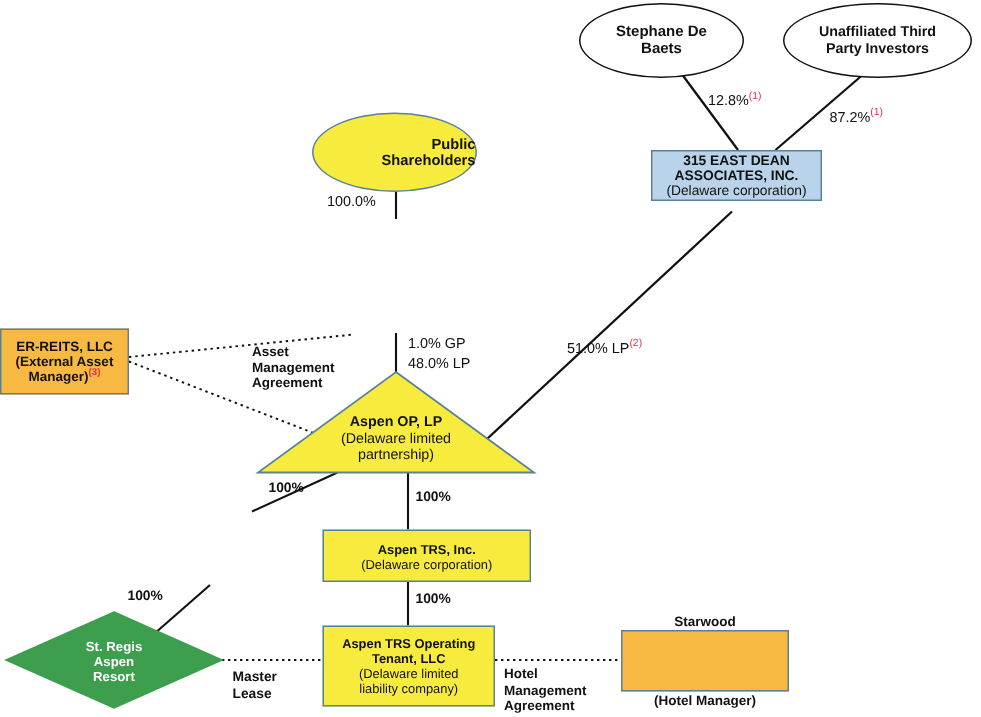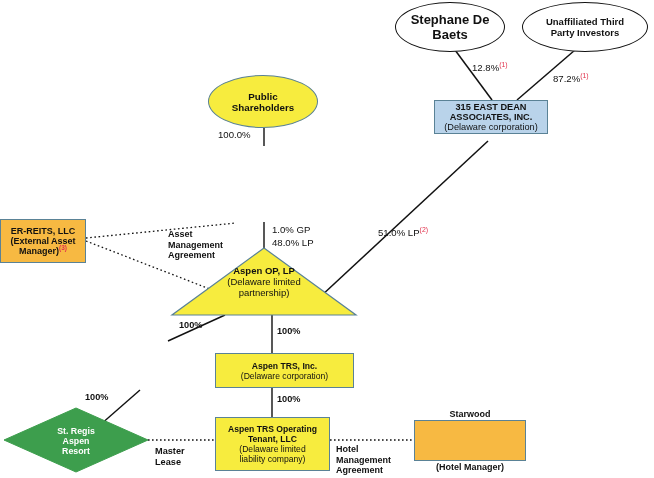--- a/index.html
+++ b/index.html
@@ -55,20 +55,22 @@
     background: #ffffff;
   }
   .ellipse-yellow {
     border: 1.4px solid #5a8296;
     border-radius: 50%;
     background: #F7EC3E;
   }
   .triangle-node {
     background: transparent;
     border: none;
+    justify-content: flex-end;
+    padding-bottom: 6px;
   }
   .diamond-node {
     background: transparent;
     border: none;
   }
   .edge-label {
     position: absolute;
     color: #111111;
     white-space: nowrap;
     z-index: 4;
@@ -113,37 +115,37 @@
 
     <line x1="148" y1="440" x2="215" y2="440" stroke="#111111" stroke-width="1.4" stroke-dasharray="1.6,2.4"></line>
 
     <line x1="330" y1="440" x2="414" y2="440" stroke="#111111" stroke-width="1.4" stroke-dasharray="1.6,2.4"></line>
 
     <polygon points="264,248 356,315 172,315" fill="#F7EC3E" stroke="#5A8296" stroke-width="1.2"></polygon>
 
     <polygon points="76,408 148,440 76,472 4,440" fill="#3D9E4D" stroke="#3D9E4D" stroke-width="1"></polygon>
   </svg>
 
-  <div class="node ellipse-white" style="left:395px; top:2px; width:110px; height:50px; font-size:13px;">
+  <div class="node ellipse-white" style="left:386px; top:2px; width:110px; height:50px; font-size:10px;">
     <span class="line1">Stephane De</span>
     <span class="line1">Baets</span>
   </div>
 
   <div class="node ellipse-white" style="left:522px; top:2px; width:126px; height:50px; font-size:9.5px;">
     <span class="line1">Unaffiliated Third</span>
     <span class="line1">Party Investors</span>
   </div>
 
   <div class="node box blue" style="left:434px; top:100px; width:114px; height:34px; font-size:9.2px;">
     <span class="line1">315 EAST DEAN</span>
     <span class="line1">ASSOCIATES, INC.</span>
     <span class="line2">(Delaware corporation)</span>
   </div>
 
-  <div class="node ellipse-yellow" style="left:208px; top:75px; width:110px; height:53px; font-size:9.8px;">
+  <div class="node ellipse-yellow" style="left:208px; top:75px; width:110px; height:53px; font-size:9.8px;align-items:flex-end;">
     <span class="line1">Public</span>
     <span class="line1">Shareholders</span>
   </div>
 
 
   <div class="node box orange" style="left:0px; top:219px; width:86px; height:44px; font-size:9px;">
     <span class="line1">ER-REITS, LLC</span>
     <span class="line1">(External Asset</span>
     <span class="line1"><span>Manager)</span><span class="sup-red">(3)</span></span>
   </div>

